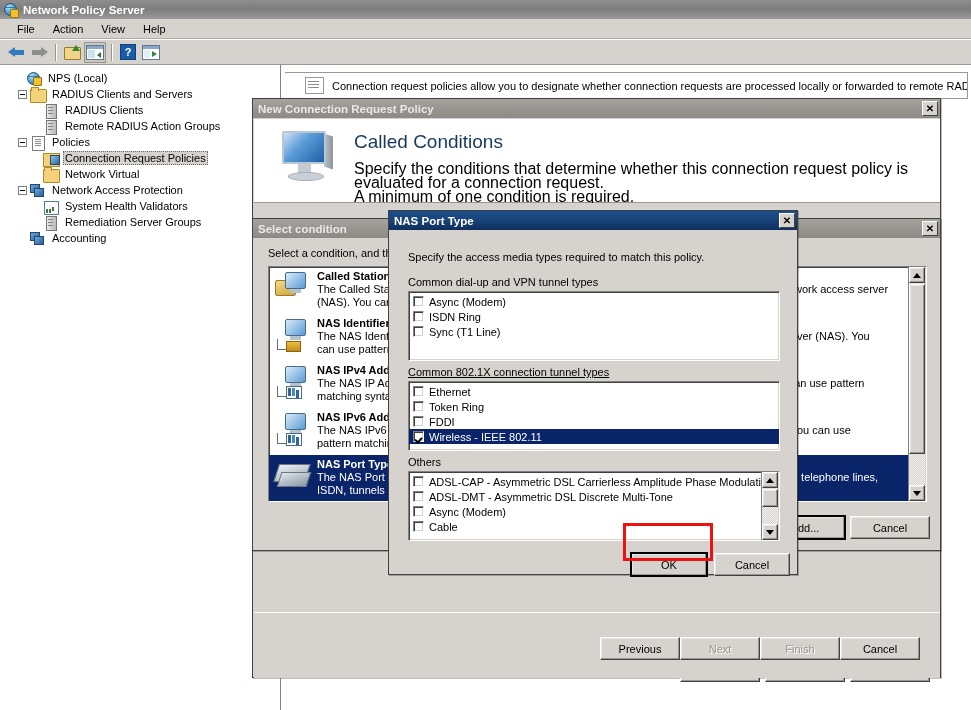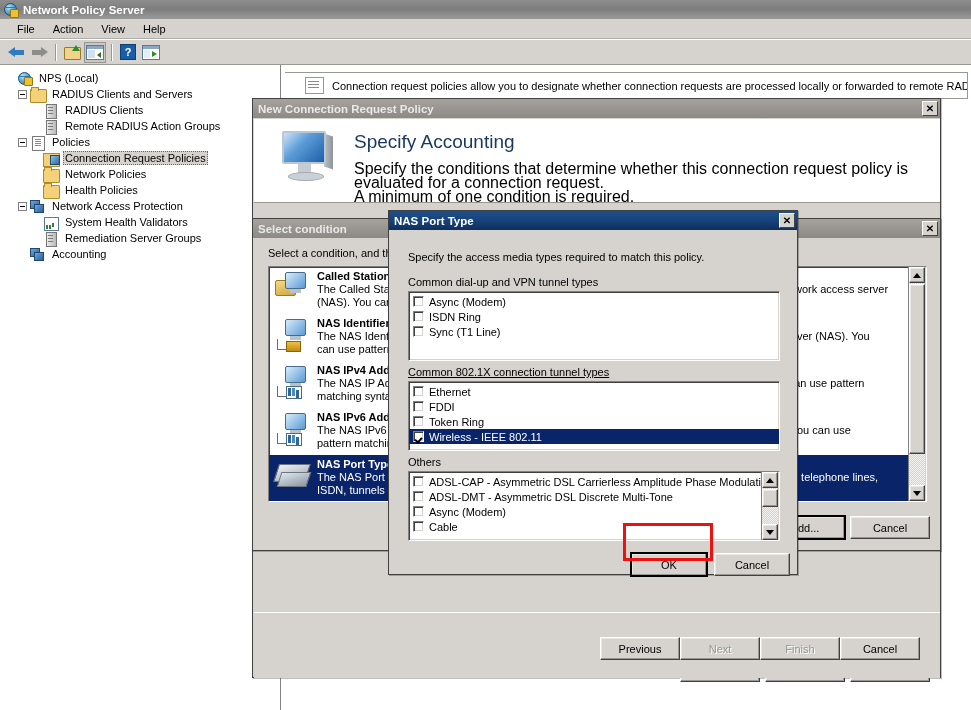--- a/index.html
+++ b/index.html
@@ -214,21 +214,21 @@
         <span style="position:absolute;left:9px;top:5px;width:0;height:0;border-top:3px solid transparent;border-bottom:3px solid transparent;border-left:5px solid #2e8b2e;"></span>
       </span>
     </div>
   </div>
 
   <div class="workpane">
 
     <div class="treepane">
       <div style="height:5px;"></div>
       <div id="tree-rows">
-          <div class="trow" style="padding-left: 4px;">
+          <div class="trow" style="padding-left: 13px;">
             <span class="tw"></span>
             <span class="ticon">
               <span class="globe" style="top: 1px; left: 1px;"></span>
               <span class="gkey"></span>
             </span>
             <span class="tlabel">NPS (Local)</span>
           </div>
           <div class="trow" style="padding-left: 17px;">
             <span class="tw">
               <span class="tbox"></span>
@@ -266,28 +266,21 @@
             <span class="ticon">
               <span class="ic-crp" style="display: block;"></span>
             </span>
             <span class="tlabel sel">Connection Request Policies</span>
           </div>
           <div class="trow" style="padding-left: 30px;">
             <span class="tw"></span>
             <span class="ticon">
               <span class="ic-folder" style="display: block;"></span>
             </span>
-            <span class="tlabel">Network Policies</span>
-          </div>
-          <div class="trow" style="padding-left: 30px;">
-            <span class="tw"></span>
-            <span class="ticon">
-              <span class="ic-folder" style="display: block;"></span>
-            </span>
-            <span class="tlabel">Health Policies</span>
+            <span class="tlabel">Network Virtual</span>
           </div>
           <div class="trow" style="padding-left: 17px;">
             <span class="tw">
               <span class="tbox"></span>
             </span>
             <span class="ticon">
               <span class="ic-net" style="display: block;"></span>
             </span>
             <span class="tlabel">Network Access Protection</span>
           </div>
@@ -332,21 +325,21 @@
   </div>
 
   <div id="wiz-head">
     <div class="wiz-mon">
       <span class="mon-side"></span>
       <span class="mon-screen"></span>
       <span class="mon-neck"></span>
       <span class="mon-base"></span>
     </div>
     <div class="wiz-head-txt">
-      <div class="wiz-h1">Specify Accounting</div>
+      <div class="wiz-h1">Called Conditions</div>
       <div class="wiz-p">Specify the conditions that determine whether this connection request policy is evaluated for a connection request.</div>
       <div class="wiz-p">A minimum of one condition is required.</div>
     </div>
   </div>
 
   <div id="wiz-body">
     <div class="btn" id="wb0" style="position:absolute;left:426px;top:456px;width:80px;height:23px;">Add...</div>
     <div class="btn disabled" id="wb1" style="position:absolute;left:511px;top:456px;width:80px;height:23px;">Edit...</div>
     <div class="btn disabled" id="wb2" style="position:absolute;left:596px;top:456px;width:80px;height:23px;">Remove</div>
   </div>
@@ -475,25 +468,25 @@
       </div>
 
     <div class="nas-gl" style="left:18px;top:135px;text-decoration:underline;">Common 802.1X connection tunnel types</div>
     <div class="nas-list sunken" id="nl1" style="left:18px;top:150px;width:372px;height:70px;">
         <div class="chk-row">
           <span class="cbx"></span>
           <span>Ethernet</span>
         </div>
         <div class="chk-row">
           <span class="cbx"></span>
+          <span>Token Ring</span>
+        </div>
+        <div class="chk-row">
+          <span class="cbx"></span>
           <span>FDDI</span>
-        </div>
-        <div class="chk-row">
-          <span class="cbx"></span>
-          <span>Token Ring</span>
         </div>
         <div class="chk-row sel">
           <span class="cbx on"></span>
           <span>Wireless - IEEE 802.11</span>
         </div>
       </div>
 
     <div class="nas-gl" style="left:18px;top:225px;">Others</div>
     <div class="nas-list sunken" id="nl2" style="left:18px;top:240px;width:372px;height:70px;padding-right:17px;">
       <div class="sbar" style="top:0;bottom:0;right:0;">

